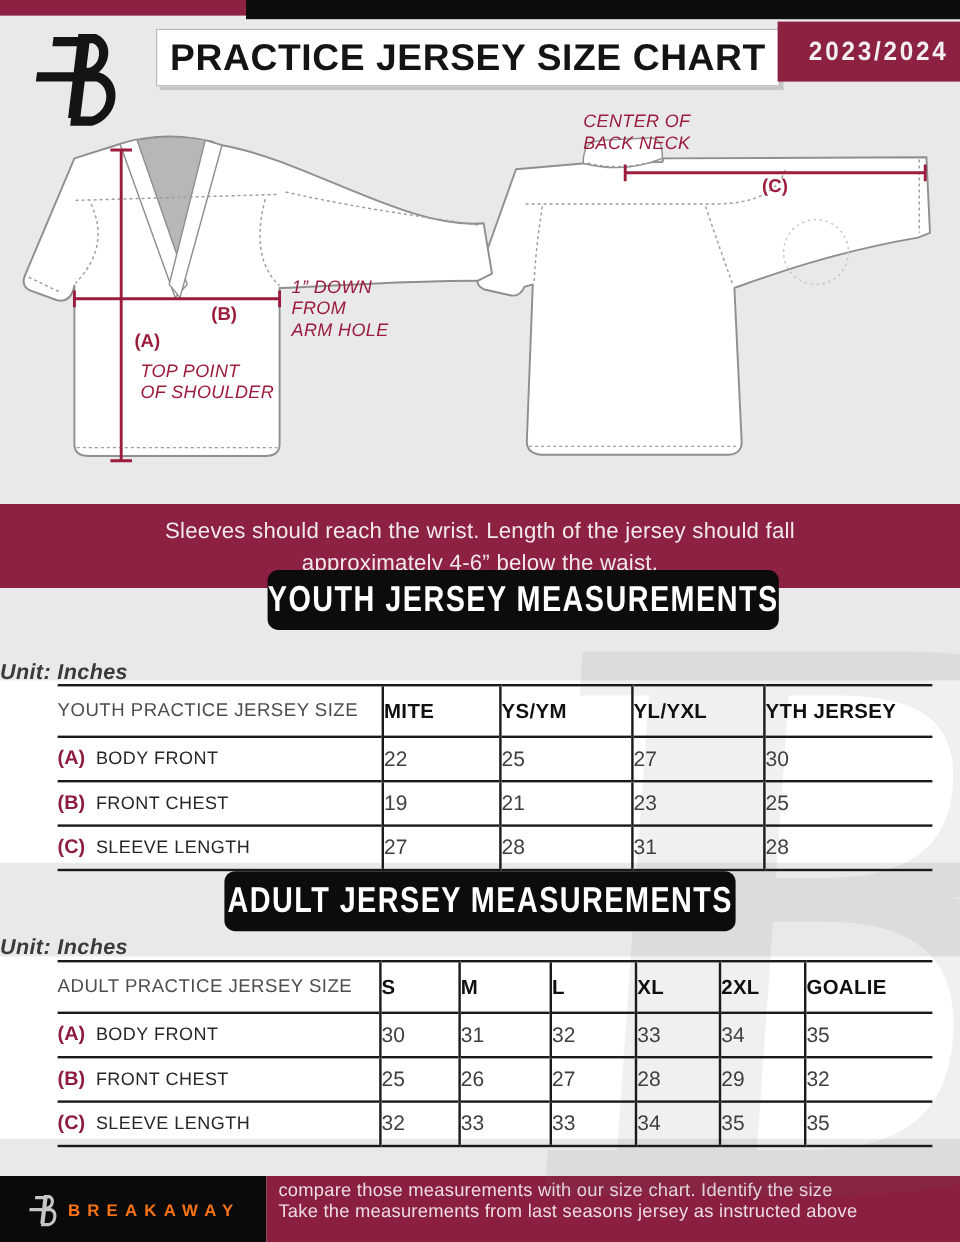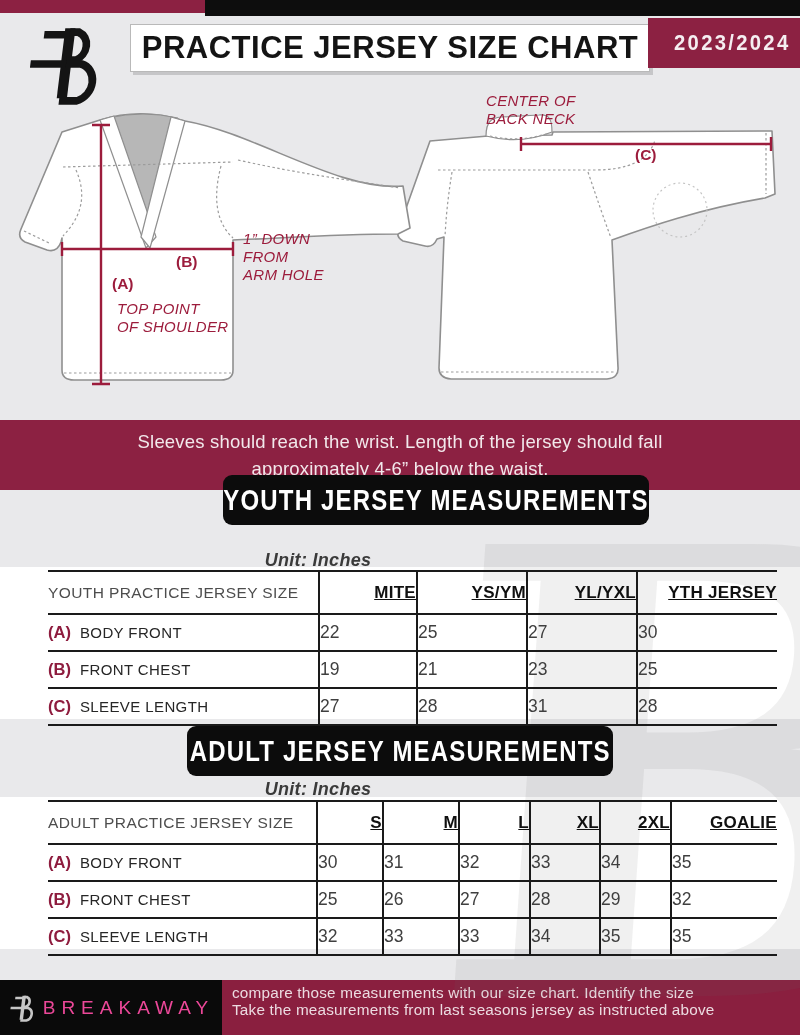--- a/index.html
+++ b/index.html
@@ -49,21 +49,21 @@
     position:absolute; left:50%; transform:translateX(-50%); width:426px; height:50px;
     background:#0c0c0c; border-radius:9px; display:flex; align-items:center; justify-content:center;
     z-index:3;
   }
   .section-banner span{
     color:#ffffff; font-size:30px; font-weight:700; letter-spacing:1.5px;
     transform:scaleX(.8); white-space:nowrap;
   }
   .banner-youth{top:475px;margin-left:36px;} .banner-adult{top:726px;}
   .unit{
-    position:absolute; left:0; width:636px; text-align:center; z-index:3;
+    position:absolute; left:0; width:636px; text-align:left; z-index:3;
     font-style:italic; font-weight:700; font-size:18px; color:#3a3a3a; letter-spacing:.3px;
   }
   .unit-youth{top:550px;} .unit-adult{top:779px;}
   
   .white-band{position:absolute; left:0; width:800px; height:152px; background:#ffffff; z-index:0;}
   .band-youth{top:567px;} .band-adult{top:797px;}
   .watermark{
     position:absolute; top:468px; left:440px; z-index:1; font-family:"DejaVu Serif", serif;
     font-weight:700; font-size:620px; line-height:1; color:rgba(110,110,110,.10);
     transform:skewX(-4deg); pointer-events:none;
@@ -72,31 +72,31 @@
   table.sizes{
     position:absolute; left:48px; width:729px; border-collapse:collapse; table-layout:fixed; z-index:2;
   }
   .tbl-youth{top:570px;} .tbl-adult{top:800px;}
   table.sizes td{padding:0; border-top:2.5px solid #1a1a1a;}
   table.sizes tr:last-child td{border-bottom:2.5px solid #1a1a1a;}
   table.sizes td.v{border-left:2px solid #1a1a1a;}
   table.sizes tr.h td{height:41px;margin-left:43px;}
   table.sizes tr.r td{height:35px;}
   td.ch{font-size:15.5px; color:#4d4d4d; letter-spacing:.4px; padding-left:12px;}
-  td.cs{font-weight:700; font-size:17px; color:#101010; text-align:right; letter-spacing:.3px;text-decoration:underline;}
+  td.cs{font-weight:700; font-size:17px; color:#101010; text-align:left; letter-spacing:.3px;}
   td.lab{padding-left:42px; white-space:nowrap;}
   td.lab .key{color:#8e1c3e; font-weight:800; font-size:16.5px;}
   td.lab .lbl{color:#262626; font-size:15px; letter-spacing:.4px; margin-left:9px;}
   td.num{text-align:left; color:#3f3f3f; font-size:17.5px;}
   
   .footer-black{
     position:absolute; left:0; top:980px; width:222px; height:55px; background:#0a0a0a;
     display:flex; align-items:center; justify-content:center; gap:9px;
   }
-  .footer-black .brand{color:#ec4899; font-size:19px; font-weight:400; letter-spacing:6px; white-space:nowrap;}
+  .footer-black .brand{color:#f97316; font-size:14px; font-weight:700; letter-spacing:6px; white-space:nowrap;}
   .footer-maroon{
     position:absolute; left:222px; top:980px; width:578px; height:55px; background:#8a1f3f;
     box-sizing:border-box; padding:4px 4px 0 10px;
     color:#ecdbe1; font-size:15.3px; line-height:17px; letter-spacing:.2px;
   }
 </style>
 </head>
 <body>
 
 <div class="page">

